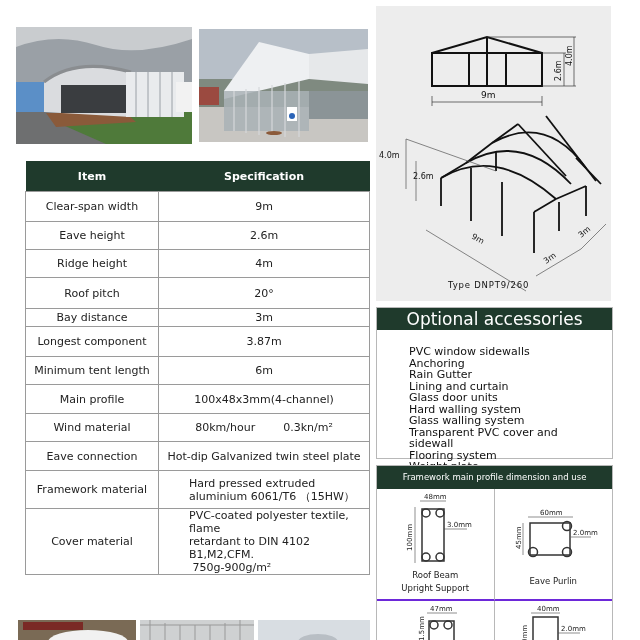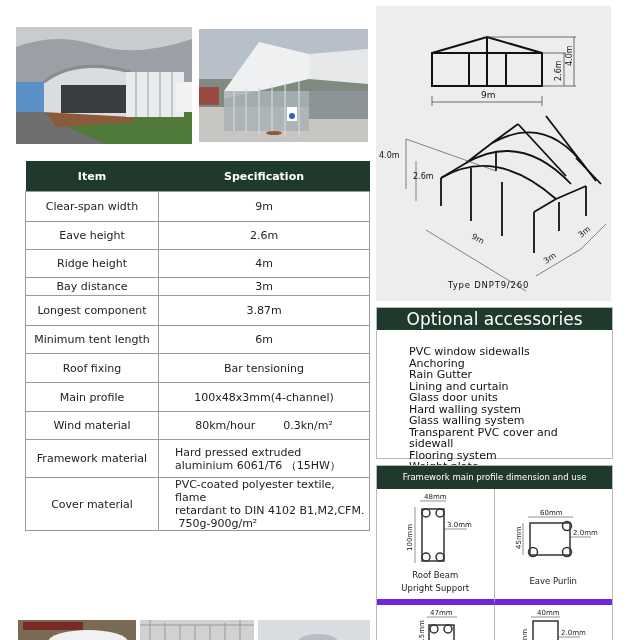--- a/index.html
+++ b/index.html
@@ -4,28 +4,28 @@
 <style>
   html,body{margin:0;padding:0;}
   body{width:640px;height:640px;background:#fff;position:relative;overflow:hidden;font-family:"DejaVu Sans",sans-serif;color:#222;}
   .photo{position:absolute;overflow:hidden;}
   .photo svg{display:block;}
   
   .spec{position:absolute;left:25px;top:161px;width:345px;border-collapse:collapse;font-size:11px;}
   .spec th{background:#1f3a2c;color:#fff;font-weight:bold;height:28px;font-size:11px;}
   .spec td{border:1px solid #9a9a9a;text-align:center;padding:0 4px;color:#222;}
   .spec td.c1{width:124px;}
-  .spec td.left{text-align:left;padding-left:16px;line-height:13px;}
+  .spec td.left{text-align:left;padding-left:30px;line-height:13px;}
   
   .panel{position:absolute;left:376px;width:235px;border:1px solid #b8b8b8;background:#fff;}
   .panel-head{background:#1f3a2c;color:#fff;text-align:center;}
   .acc-list{list-style:none;margin:12px;padding:4px 0 0 20px;font-size:11px;line-height:11.5px;color:#111;}
   .diagram{position:absolute;left:376px;top:6px;width:235px;height:295px;background:#ededed;}
   .profile-grid{display:grid;grid-template-columns:1fr 1fr;}
-  .cell{border-right:1px solid #b8b8b8;border-bottom:6px solid #6d28d9;height:110px;position:relative;font-size:8.5px;text-align:center;}
+  .cell{border-right:1px solid #b8b8b8;border-bottom:2px solid #6d28d9;height:110px;position:relative;font-size:8.5px;text-align:center;}
   .cell:nth-child(2n){border-right:none;}
   .cell-label{position:absolute;left:0;right:0;font-size:8.5px;color:#222;line-height:12px;}
 </style>
 </head>
 <body>
 
 <div class="photo" style="left:16px;top:27px;width:176px;height:117px;">
   <svg width="176" height="117" viewBox="0 0 176 117">
     <rect width="176" height="117" fill="#b9bcbf"></rect>
     <rect width="176" height="60" fill="#9aa0a6"></rect>
@@ -84,43 +84,47 @@
         <td>9m</td>
       </tr>
     <tr style="height:28px">
         <td class="c1">Eave height</td>
         <td>2.6m</td>
       </tr>
     <tr style="height:28px">
         <td class="c1">Ridge height</td>
         <td>4m</td>
       </tr>
+    <tr style="height:31px">
+        <td class="c1">Roof pitch</td>
+        <td>20°</td>
+      </tr>
     <tr style="height:18px">
         <td class="c1">Bay distance</td>
         <td>3m</td>
       </tr>
     <tr style="height:30px">
         <td class="c1">Longest component</td>
         <td>3.87m</td>
       </tr>
     <tr style="height:28px">
         <td class="c1">Minimum tent length</td>
         <td>6m</td>
       </tr>
     <tr style="height:29px">
-        <td class="c1">Roof fixing</td>
-        <td>Bar  tensioning</td>
-      </tr>
-    <tr style="height:29px">
         <td class="c1">Main profile</td>
         <td>100x48x3mm(4-channel)</td>
       </tr>
     <tr style="height:28px">
         <td class="c1">Wind material</td>
         <td style="white-space:pre">80km/hour        0.3kn/m²</td>
+      </tr>
+    <tr style="height:29px">
+        <td class="c1">Eave connection</td>
+        <td>Hot-dip Galvanized twin steel plate</td>
       </tr>
     <tr style="height:38px">
         <td class="c1">Framework material</td>
       <td class="left">
           <div>Hard pressed extruded</div>
           <div>aluminium 6061/T6 （15HW）</div>
         </td>
       </tr>
     <tr style="height:48px">
         <td class="c1">Cover material</td>

